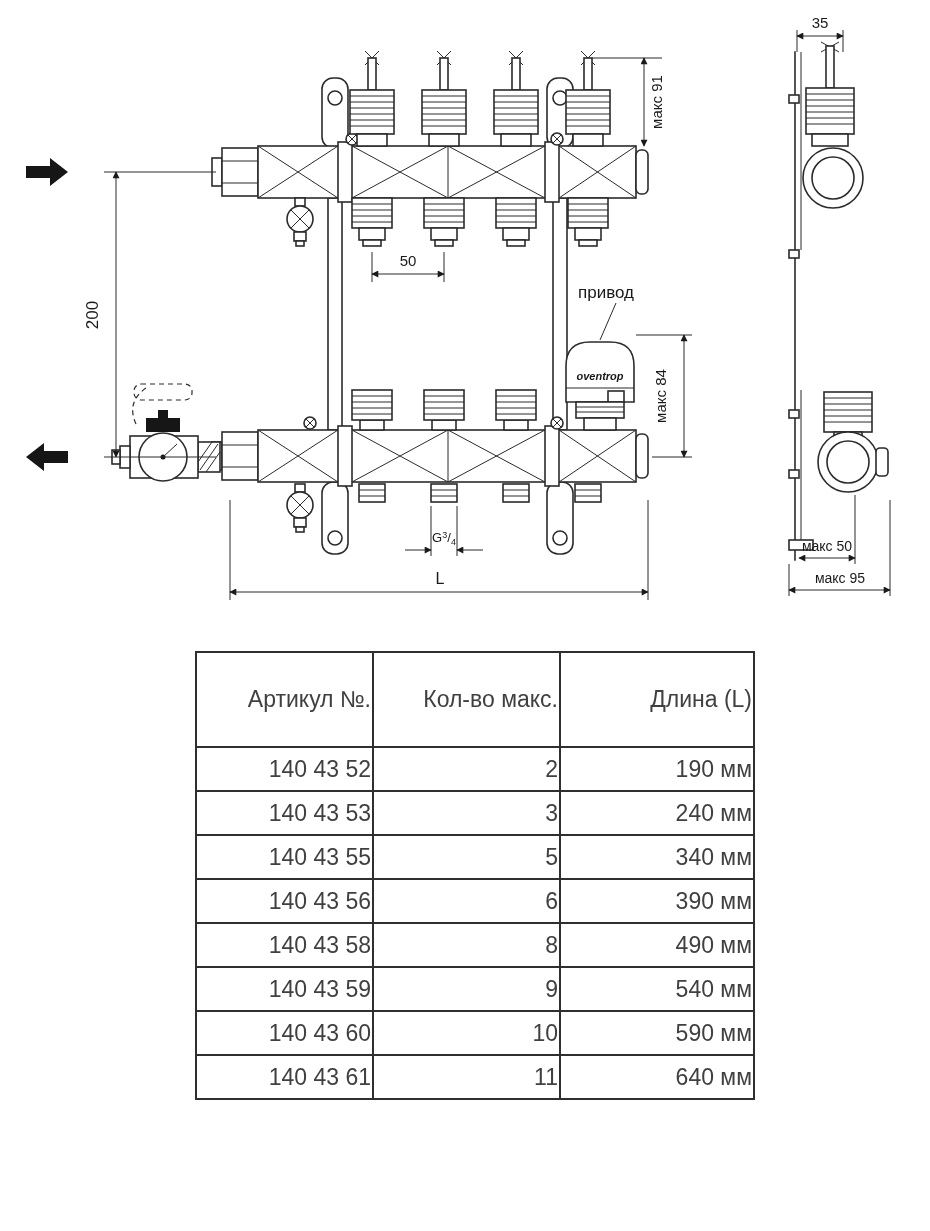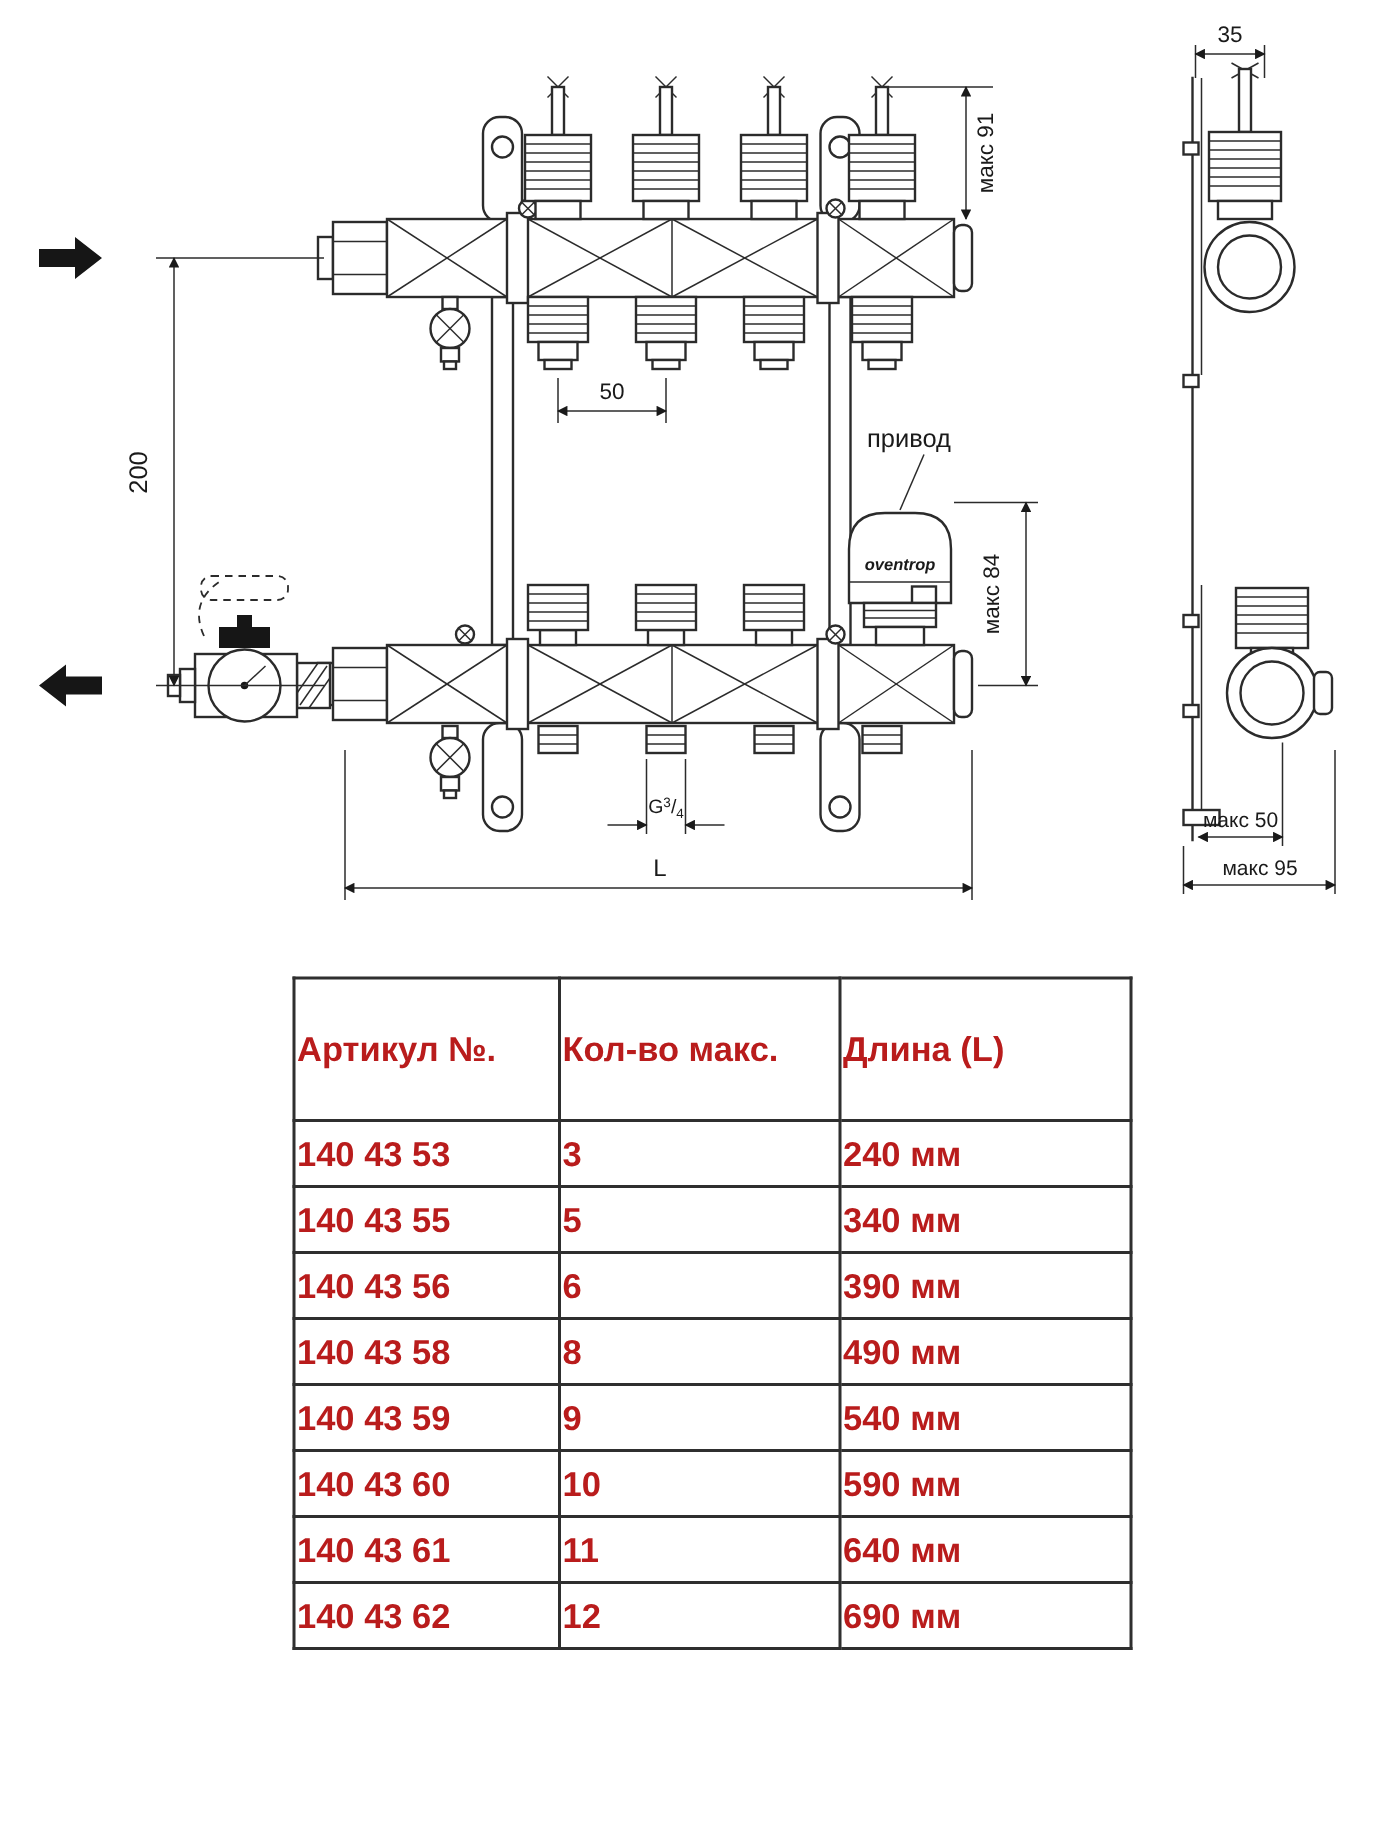--- a/index.html
+++ b/index.html
@@ -7,22 +7,22 @@
   .drawing{display:block;width:930px;height:625px;}
   svg text{font-family:"Liberation Sans",sans-serif;fill:#1a1a1a;}
   .ln{stroke:#2b2b2b;stroke-width:1.6;fill:none;stroke-linecap:square;}
   .fw{fill:#ffffff;stroke:#2b2b2b;stroke-width:1.6;}
   .tn{stroke:#2b2b2b;stroke-width:1;fill:none;}
   .dim{stroke:#2b2b2b;stroke-width:1;fill:none;}
   .fd{fill:#161616;stroke:none;}
   .dash{stroke:#2b2b2b;stroke-width:1.2;fill:none;stroke-dasharray:5 4;}
   .table-wrap{margin:26px 0 0 195px;}
   table.spec{border-collapse:collapse;table-layout:fixed;width:550px;}
-  table.spec th,table.spec td{border:2px solid #2f2f2f;text-align:left;vertical-align:middle;
-    font-size:23px;font-weight:700;color:#b91c1c;background:#fff;}
+  table.spec th,table.spec td{border:2px solid #2f2f2f;text-align:right;vertical-align:middle;
+    font-size:23px;font-weight:400;color:#404040;background:#fff;}
   table.spec th{height:91px;}
   table.spec td{height:40px;}
   .c1{width:173px}.c2{width:183px}.c3{width:190px}
 </style>
 </head>
 <body>
 
 <svg class="drawing" viewBox="0 0 930 625">
   <defs>
     <marker id="arrow" viewBox="0 0 10 10" refX="9" refY="5" markerWidth="9" markerHeight="7" orient="auto-start-reverse">
@@ -349,20 +349,25 @@
   <table class="spec">
     <thead>
       <tr>
         <th class="c1">Артикул №.</th>
         <th class="c2">Кол-во макс.</th>
         <th class="c3">Длина (L)</th>
       </tr>
     </thead>
     <tbody>
       <tr>
+        <td>140 43 52</td>
+        <td>2</td>
+        <td>190 мм</td>
+      </tr>
+      <tr>
         <td>140 43 53</td>
         <td>3</td>
         <td>240 мм</td>
       </tr>
       <tr>
         <td>140 43 55</td>
         <td>5</td>
         <td>340 мм</td>
       </tr>
       <tr>
@@ -383,20 +388,15 @@
       <tr>
         <td>140 43 60</td>
         <td>10</td>
         <td>590 мм</td>
       </tr>
       <tr>
         <td>140 43 61</td>
         <td>11</td>
         <td>640 мм</td>
       </tr>
-      <tr>
-        <td>140 43 62</td>
-        <td>12</td>
-        <td>690 мм</td>
-      </tr>
     </tbody>
   </table>
 </div>
 
 </body></html>

